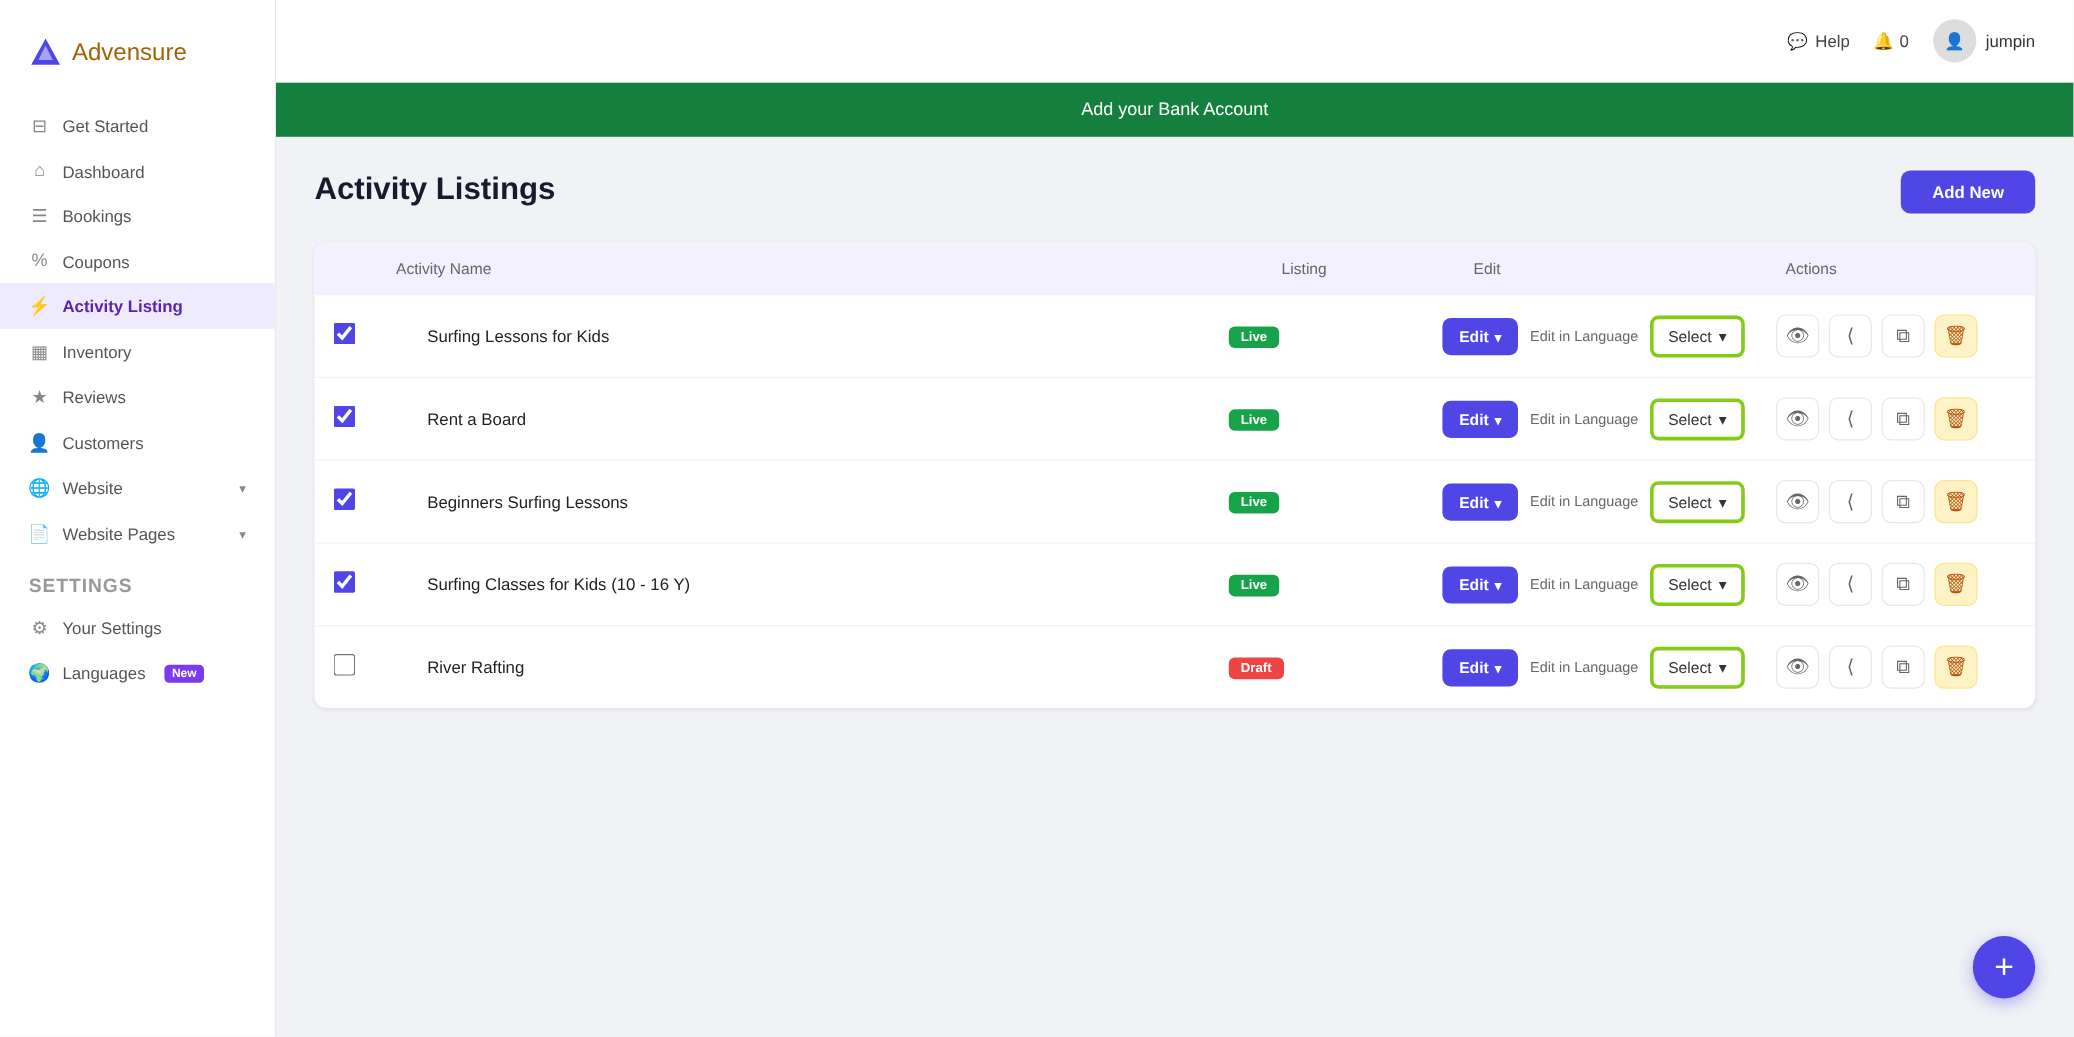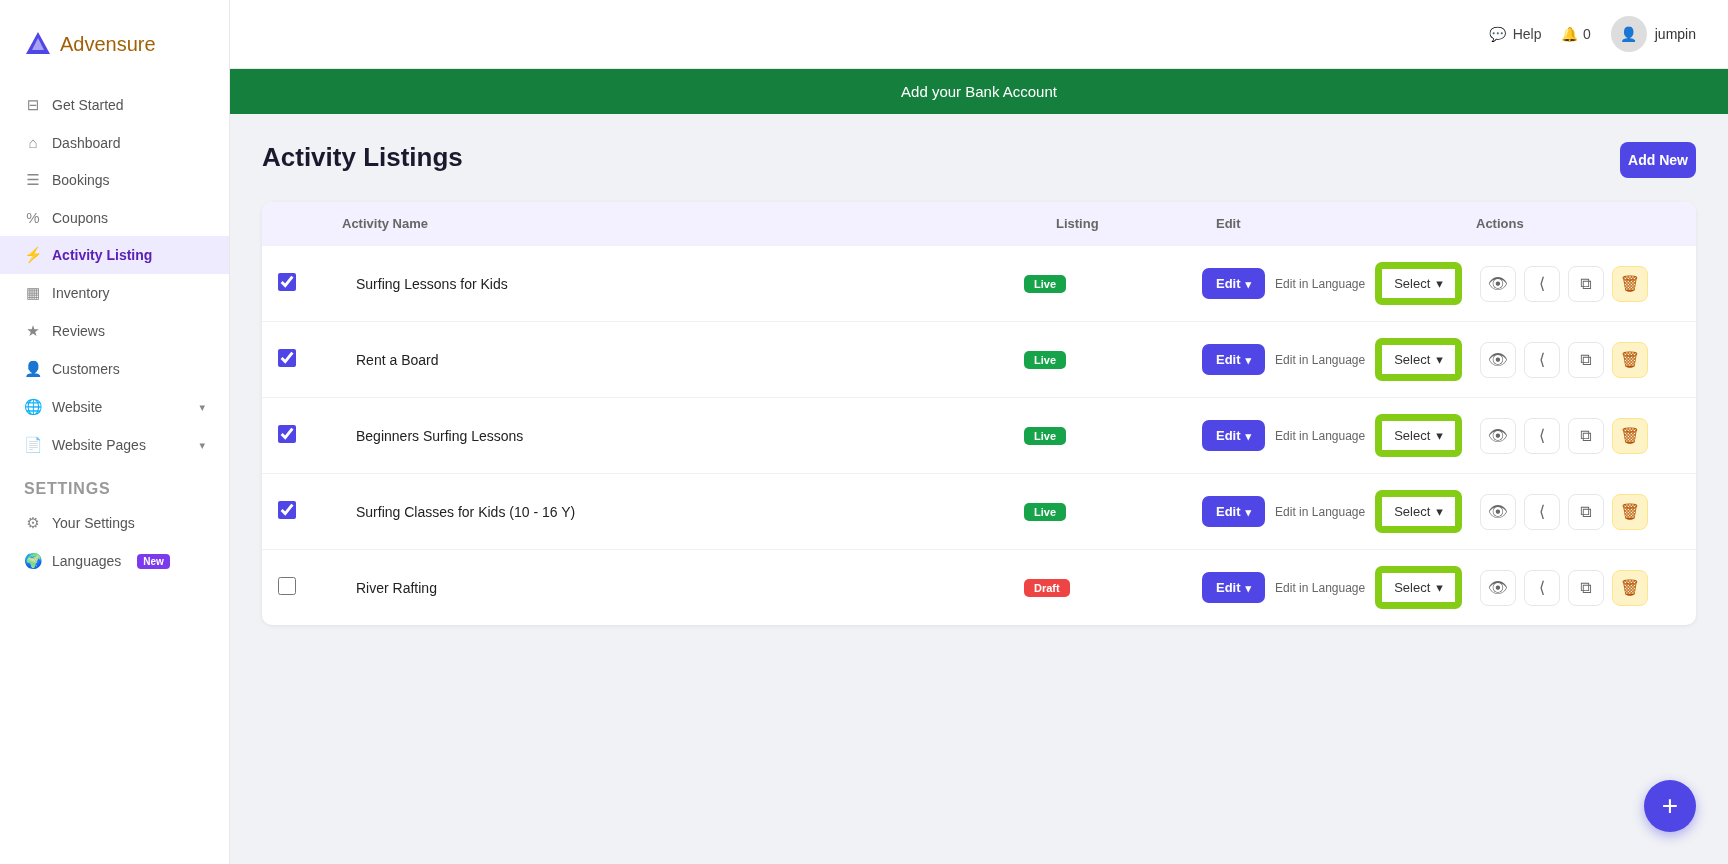--- a/index.html
+++ b/index.html
@@ -143,41 +143,41 @@
     }
     .page-title {
       font-size: 26px;
       font-weight: 700;
       color: #1a1a2e;
     }
     .add-new-btn {
       background: #4f46e5;
       color: #fff;
       border: none;
-      padding: 10px 8px;
+      padding: 10px 26px;
       border-radius: 8px;
       font-size: 14px;
       font-weight: 600;
       cursor: pointer;
     }
 
     
     .table-wrap {
       background: #fff;
       border-radius: 10px;
       overflow: hidden;
       box-shadow: 0 1px 4px rgba(0,0,0,0.07);
     }
     .table-header {
       display: grid;
       grid-template-columns: 60px 1fr 160px 260px 200px;
       background: #f3f0ff;
-      padding: 14px 20px;
+      padding: 14px 8px;
       font-size: 13px;
-      font-weight: 700;
+      font-weight: 400;
       color: #666;
     }
     .table-row {
       display: grid;
       grid-template-columns: 60px 1fr 160px 260px 200px;
       padding: 16px 16px;
       border-top: 1px solid #f0f0f5;
       align-items: center;
       gap: 18px;
     }
@@ -221,21 +221,21 @@
       display: flex;
       align-items: center;
       gap: 5px;
     }
     .edit-lang-label {
       font-size: 12px;
       color: #666;
     }
     .select-dropdown {
       background: #fff;
-      border: 7px solid #84cc16;
+      border: 3px solid #84cc16;
       color: #333;
       padding: 7px 12px;
       border-radius: 7px;
       font-size: 13px;
       cursor: pointer;
       display: flex;
       align-items: center;
       gap: 6px;
     }
     .actions-cell {

